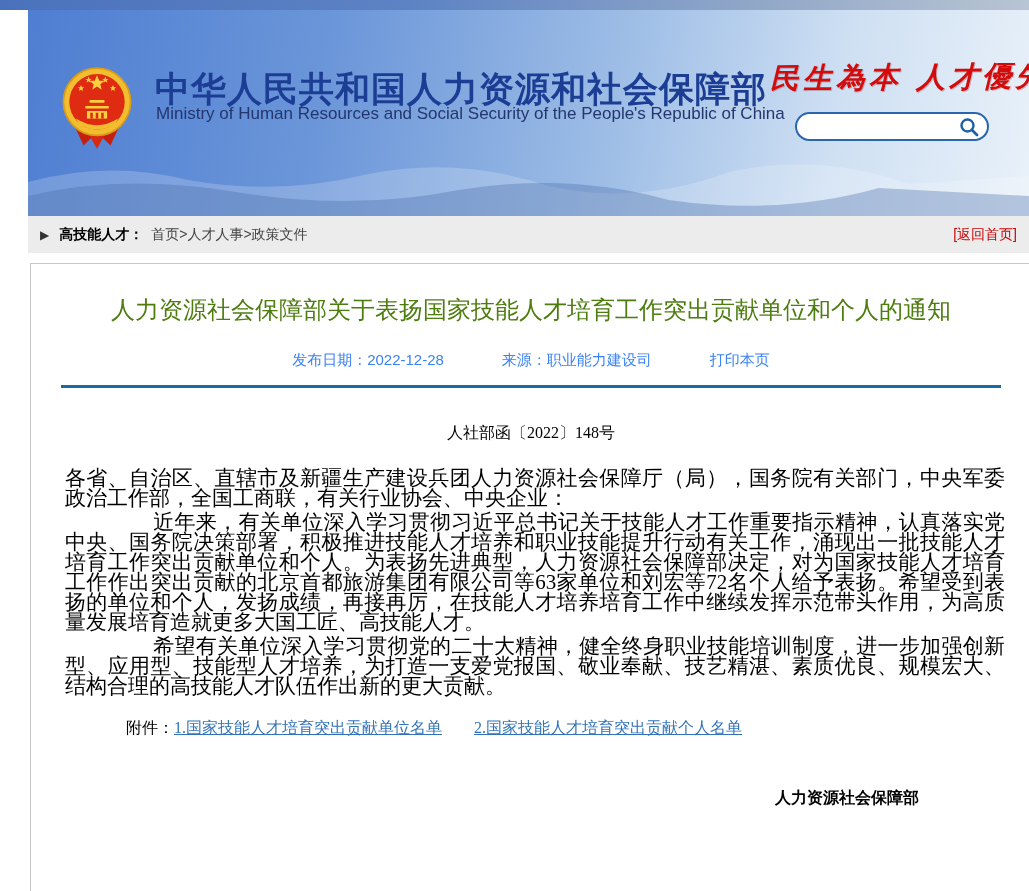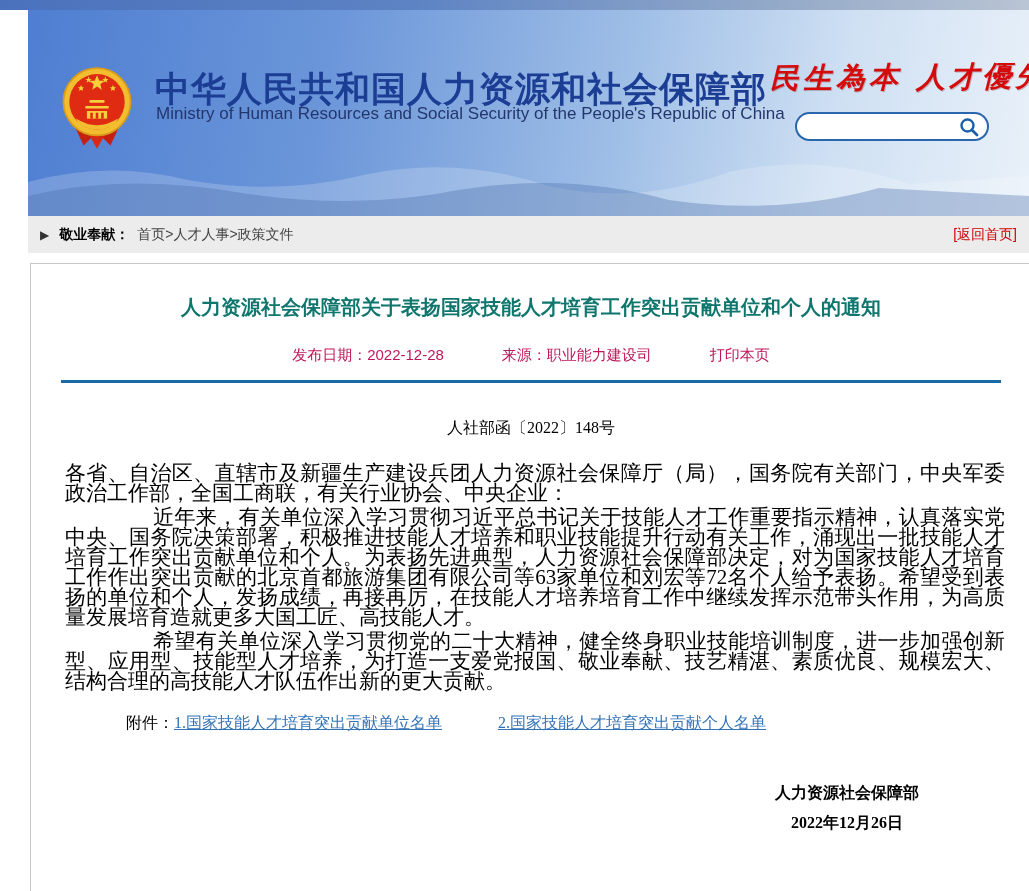--- a/index.html
+++ b/index.html
@@ -56,40 +56,40 @@
   .crumb-path  { margin-left:8px; color:#444; cursor:pointer; }
   .crumb-spacer { flex:1; }
   .return-home { color:#cc0000; margin-right:12px; cursor:pointer; }
   
   .doc-box {
     position:absolute; top:263px; left:30px; width:1010px; height:645px;
     background:#fff; border:1px solid #c8c8c8; padding:0 0 0 30px;
   }
   .doc-title {
     width:940px; margin-top:30px; text-align:center;
-    font-size:20px; font-weight:bold; color:#0f766e;
+    font-size:24px; font-weight:normal; color:#4d7c0f;
   }
   .doc-meta {
     width:940px; margin-top:25px; display:flex; justify-content:center; gap:58px;
-    font-size:15px; color:#be185d;
+    font-size:15px; color:#3b82f6;
   }
   .doc-meta .print { cursor:pointer; }
   .doc-rule { width:940px; height:3px; background:#1a6aa6; margin-top:15px; }
   .serif { font-family:"Liberation Serif", serif; }
   .doc-number { width:940px; text-align:center; margin-top:35px; font-size:16px; }
   .doc-body { margin-top:24px; }
   .doc-body p {
     width:940px; margin:4px; font-size:21px; line-height:20px; text-align:justify;
   }
   .doc-body p.indent { text-indent:4.2em; }
   .attachments { margin-top:18px; display:flex; font-size:16px; line-height:27px; }
   .att-label { margin-left:65px; }
   .att-links { display:flex; flex-direction:row; }
   .att-links a { color:#3273b8; text-decoration:underline; cursor:pointer; }
-  .att-link-2 { margin-left:56px; }
+  .att-link-2 { margin-left:32px; }
   .signature {
     margin:42px 120px 0 auto; width:max-content; text-align:center;
     font-size:16px; line-height:30px;font-weight:bold;
   }
 </style>
 </head>
 <body>
 
 <div class="top-strip"></div>
 
@@ -132,21 +132,21 @@
       <svg width="20" height="20" viewBox="0 0 20 20">
         <circle cx="8.5" cy="8.5" r="6" fill="none" stroke="#1a5fa8" stroke-width="2.4"></circle>
         <line x1="13" y1="13" x2="18" y2="18" stroke="#1a5fa8" stroke-width="2.8" stroke-linecap="round"></line>
       </svg>
     </button>
   </div>
 </div>
 
 <div class="breadcrumb">
   <span class="crumb-arrow">▶</span>
-  <span class="crumb-label">敬业奉献：</span>
+  <span class="crumb-label">高技能人才：</span>
   <span class="crumb-path">首页&gt;人才人事&gt;政策文件</span>
   <span class="crumb-spacer"></span>
   <span class="return-home">[返回首页]</span>
 </div>
 
 <div class="doc-box">
   <div class="doc-title">人力资源社会保障部关于表扬国家技能人才培育工作突出贡献单位和个人的通知</div>
 
   <div class="doc-meta">
     <span><span>发布日期：</span><span>2022-12-28</span></span>
@@ -167,15 +167,14 @@
   <div class="attachments serif">
     <span class="att-label">附件：</span>
     <span class="att-links">
       <a class="att-link-1">1.国家技能人才培育突出贡献单位名单</a>
       <a class="att-link-2">2.国家技能人才培育突出贡献个人名单</a>
     </span>
   </div>
 
   <div class="signature serif">
     <div>人力资源社会保障部</div>
-    <div>2022年12月26日</div>
   </div>
 </div>
 
 </body></html>

